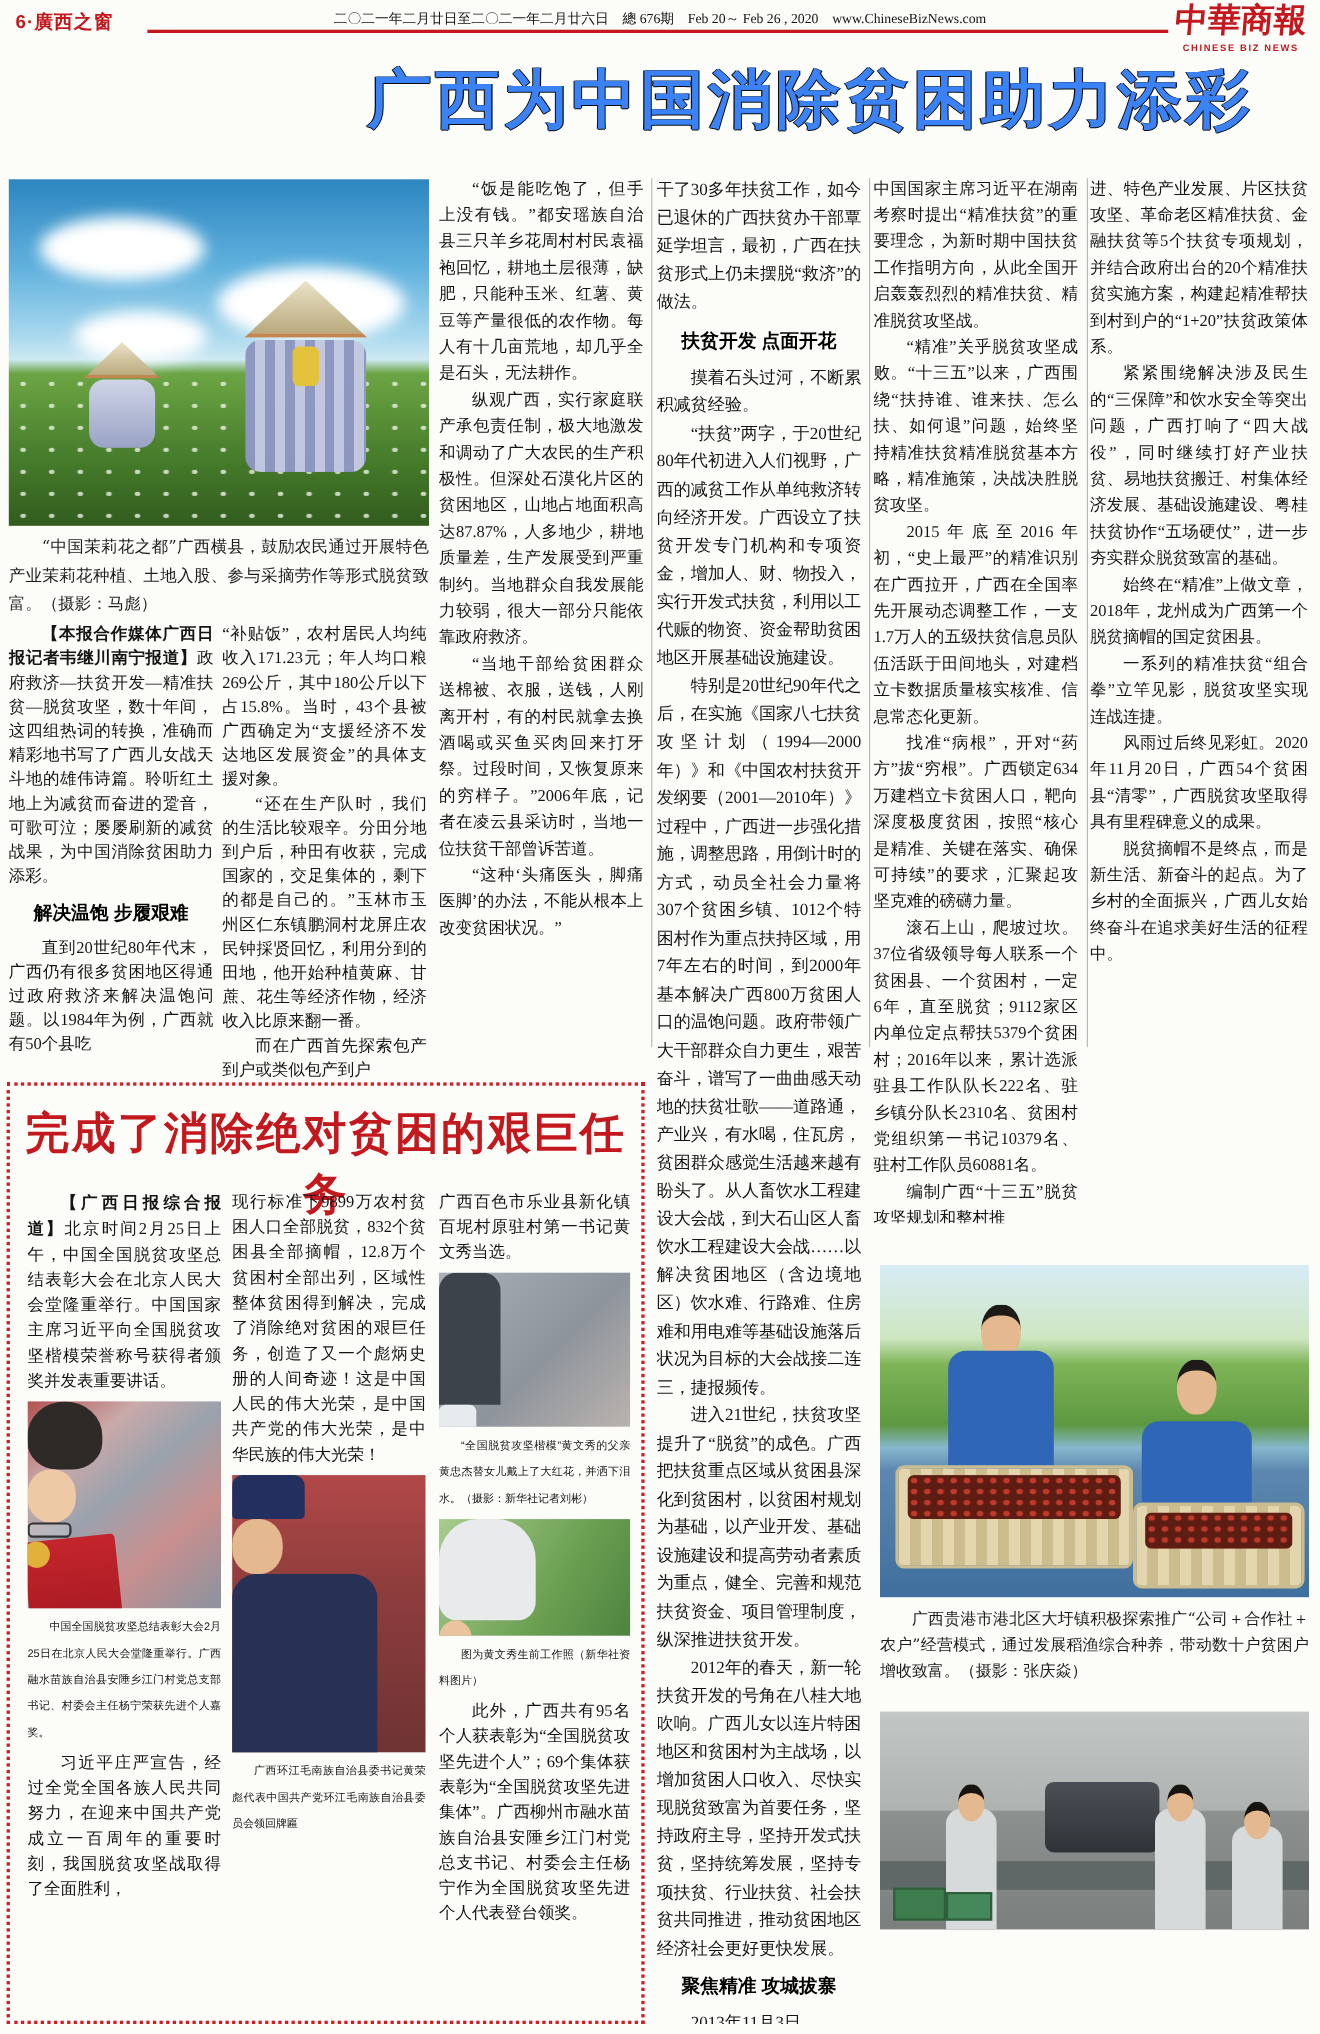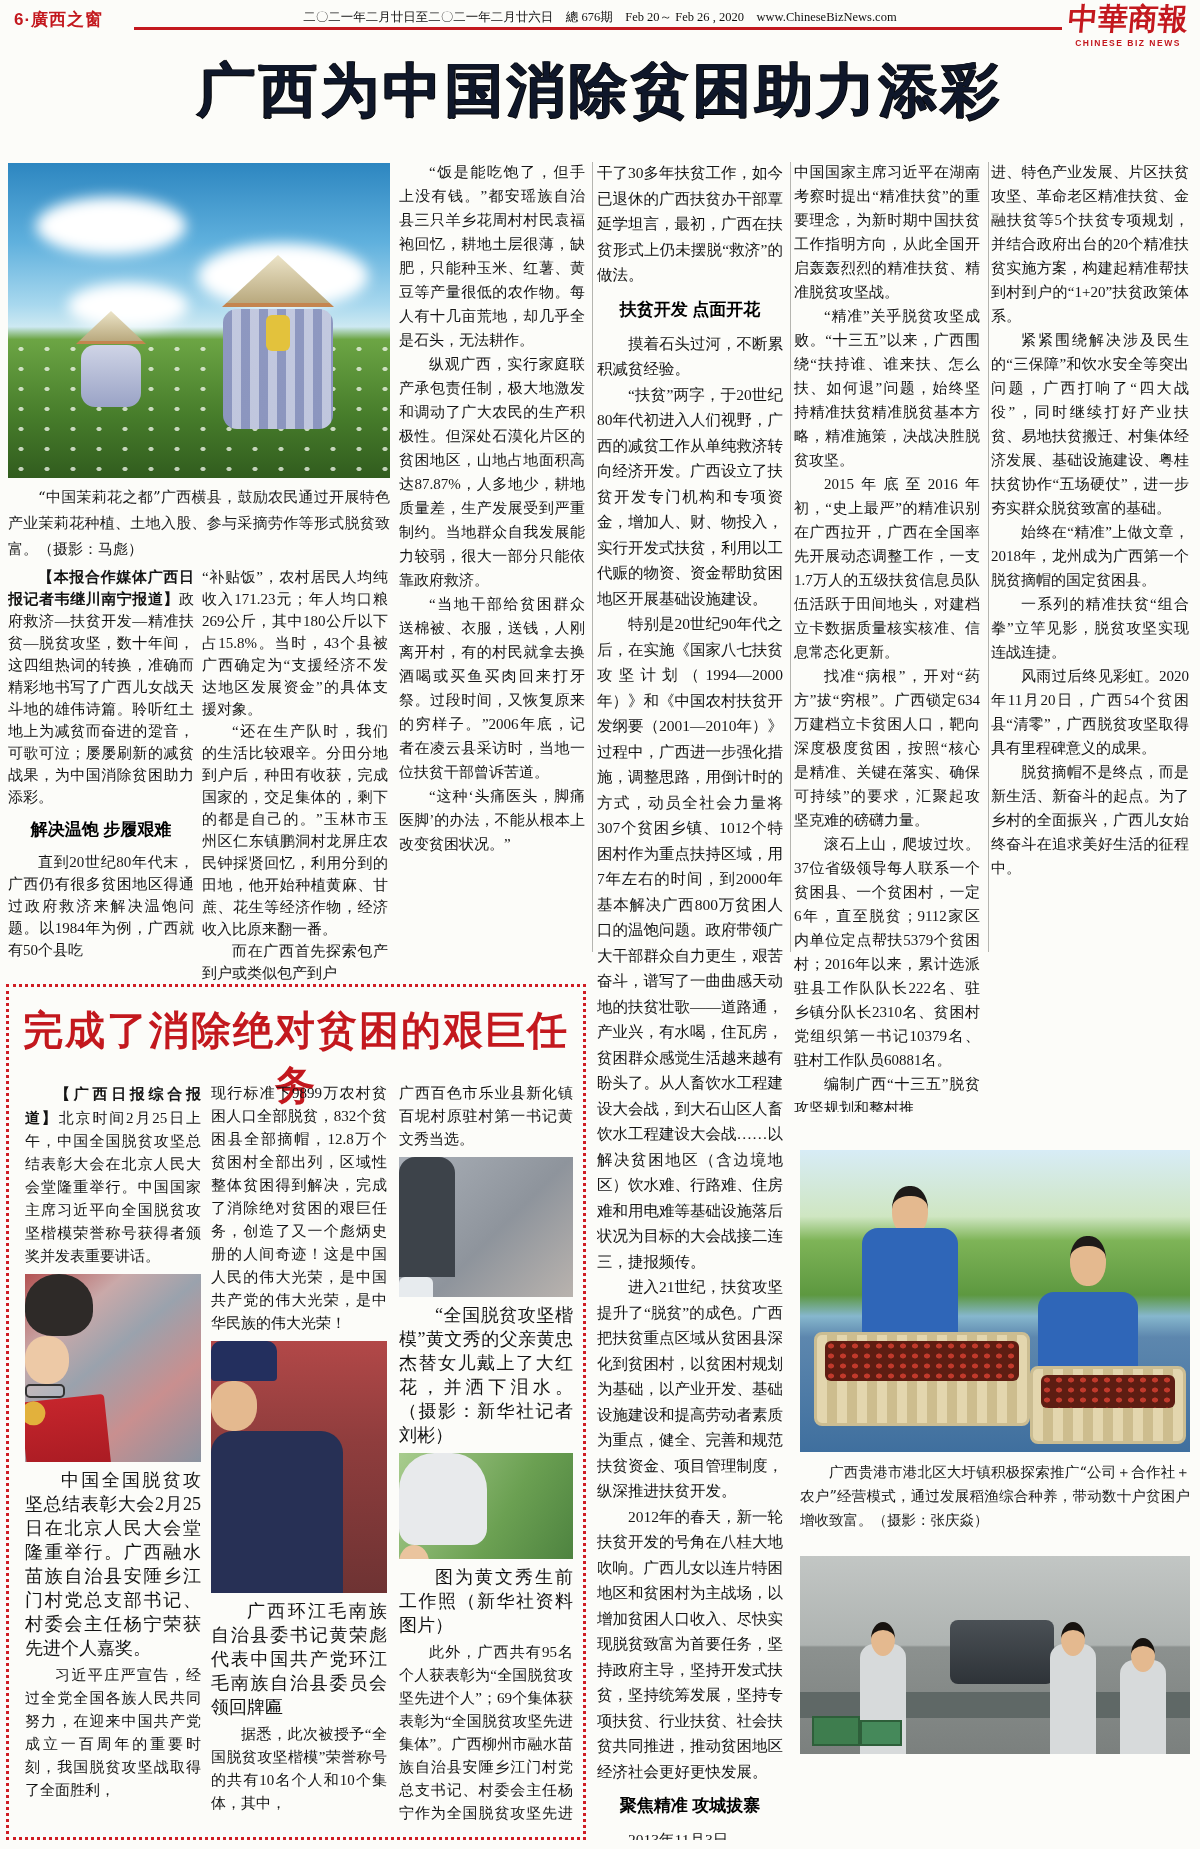--- a/index.html
+++ b/index.html
@@ -6,22 +6,22 @@
   .page{position:relative;width:1200px;height:1849px;margin:0 auto;background:#fcfcf9;
         font-family:"Liberation Serif",serif;color:#141414;overflow:hidden;}
   
   .section-label{position:absolute;left:14px;top:8px;font:bold 17px "Liberation Sans",sans-serif;color:#c3181e;letter-spacing:1px;}
   .header-rule{position:absolute;left:134px;top:27px;width:928px;height:3px;background:#c3181e;}
   .dateline{position:absolute;left:240px;top:9px;width:720px;text-align:center;font-size:12.5px;color:#111;}
   .masthead-wrap{position:absolute;left:1062px;top:2px;width:132px;text-align:center;}
   .masthead{font:bold 30px "Liberation Serif",serif;color:#c3181e;transform:skewX(-5deg);display:block;line-height:34px;}
   .masthead-sub{display:block;font:bold 8.5px "Liberation Sans",sans-serif;color:#c3181e;letter-spacing:1.5px;margin-top:2px;}
   
-  .headline{position:absolute;left:60px;top:52px;width:1080px;text-align:center;
-            font:900 58px "Liberation Sans",sans-serif;color:#0f172a;letter-spacing:4px;
+  .headline{position:absolute;left:60px;top:52px;width:1080px;text-align:right;
+            font:900 58px "Liberation Sans",sans-serif;color:#3b82f6;letter-spacing:4px;
             text-shadow:1px 0 #0a0a0a,-1px 0 #0a0a0a,0 1px #0a0a0a;}
   
   .col{position:absolute;overflow:hidden;text-align:justify;font-size:15px;line-height:24px;}
   #col1{left:8px;top:566px;width:186px;height:420px;line-height:22px;}
   #col2{left:202px;top:566px;width:186px;height:420px;line-height:22px;}
   #col3{left:399px;top:160px;width:186px;height:798px;}
   #col4{left:597px;top:160px;width:186px;height:1680px;font-size:15.5px;line-height:25.5px;}
   #col5{left:794px;top:160px;width:186px;height:952px;}
   #col6{left:991px;top:160px;width:198px;height:952px;}
   .para{text-indent:2em;margin:0;}
@@ -35,21 +35,21 @@
   .cap-crawfish{position:absolute;left:800px;top:1460px;width:390px;font-size:14.5px;line-height:24px;text-indent:2em;text-align:justify;}
   .cap-workshop{position:absolute;left:800px;top:1762px;width:390px;font-size:14px;line-height:21px;text-indent:2em;text-align:justify;}
   
   .box{position:absolute;left:6px;top:984px;width:580px;height:856px;border:3px dotted #cf1d23;box-sizing:border-box;}
   .box-title{position:absolute;left:0;top:16px;width:100%;text-align:center;
              font:900 40px "Liberation Sans",sans-serif;color:#c3181e;letter-spacing:2px;}
   .bcol{position:absolute;top:95px;height:742px;overflow:hidden;text-align:justify;font-size:15px;line-height:23px;}
   #bxA{left:16px;width:176px;}
   #bxB{left:202px;width:176px;}
   #bxC{left:390px;width:174px;}
-  .bcap{font-family:Liberation Serif, serif;font-size:18px;line-height:24px;text-indent:2em;margin:2px 0 4px;}
+  .bcap{font-family:Liberation Sans, sans-serif;font-size:10px;line-height:24px;text-indent:2em;margin:2px 0 4px;}
   
   .ph{position:absolute;overflow:hidden;background:#ccc;}
   .ph *{position:absolute;}
   .ph-inbox{position:relative;display:block;width:100%;margin:6px 0;overflow:hidden;}
   .ph-jasmine{left:8px;top:163px;width:382px;height:315px;
      background:linear-gradient(180deg,#2d86c0 0%,#5fb0dd 25%,#a8d8ee 45%,#cde9f2 52%,#6ca544 56%,#477d2b 80%,#315c1e 100%);}
   .cloud{background:#fff;border-radius:50%;filter:blur(7px);}
   .cl1{left:28px;top:34px;width:150px;height:58px;}
   .cl2{left:190px;top:80px;width:170px;height:66px;}
   .cl3{left:60px;top:120px;width:120px;height:46px;}
@@ -214,21 +214,20 @@
 
     <div class="bcol" id="bxB">
       <p class="para flush">现行标准下9899万农村贫困人口全部脱贫，832个贫困县全部摘帽，12.8万个贫困村全部出列，区域性整体贫困得到解决，完成了消除绝对贫困的艰巨任务，创造了又一个彪炳史册的人间奇迹！这是中国人民的伟大光荣，是中国共产党的伟大光荣，是中华民族的伟大光荣！</p>
       <div class="ph-inbox ph-plaque" style="position:relative;">
         <div class="p-wrap"></div>
         <div class="p-face"></div>
         <div class="p-body"></div>
 
       </div>
       <p class="bcap">广西环江毛南族自治县委书记黄荣彪代表中国共产党环江毛南族自治县委员会领回牌匾</p>
-      <p class="para">据悉，此次被授予“全国脱贫攻坚楷模”荣誉称号的共有10名个人和10个集体，其中，</p>
     </div>
 
     <div class="bcol" id="bxC">
       <p class="para flush">广西百色市乐业县新化镇百坭村原驻村第一书记黄文秀当选。</p>
       <div class="ph-inbox ph-tears" style="position:relative;">
         <div class="t-p2"></div>
         <div class="t-p2m"></div>
 
       </div>
       <p class="bcap">“全国脱贫攻坚楷模”黄文秀的父亲黄忠杰替女儿戴上了大红花，并洒下泪水。（摄影：新华社记者刘彬）</p>

